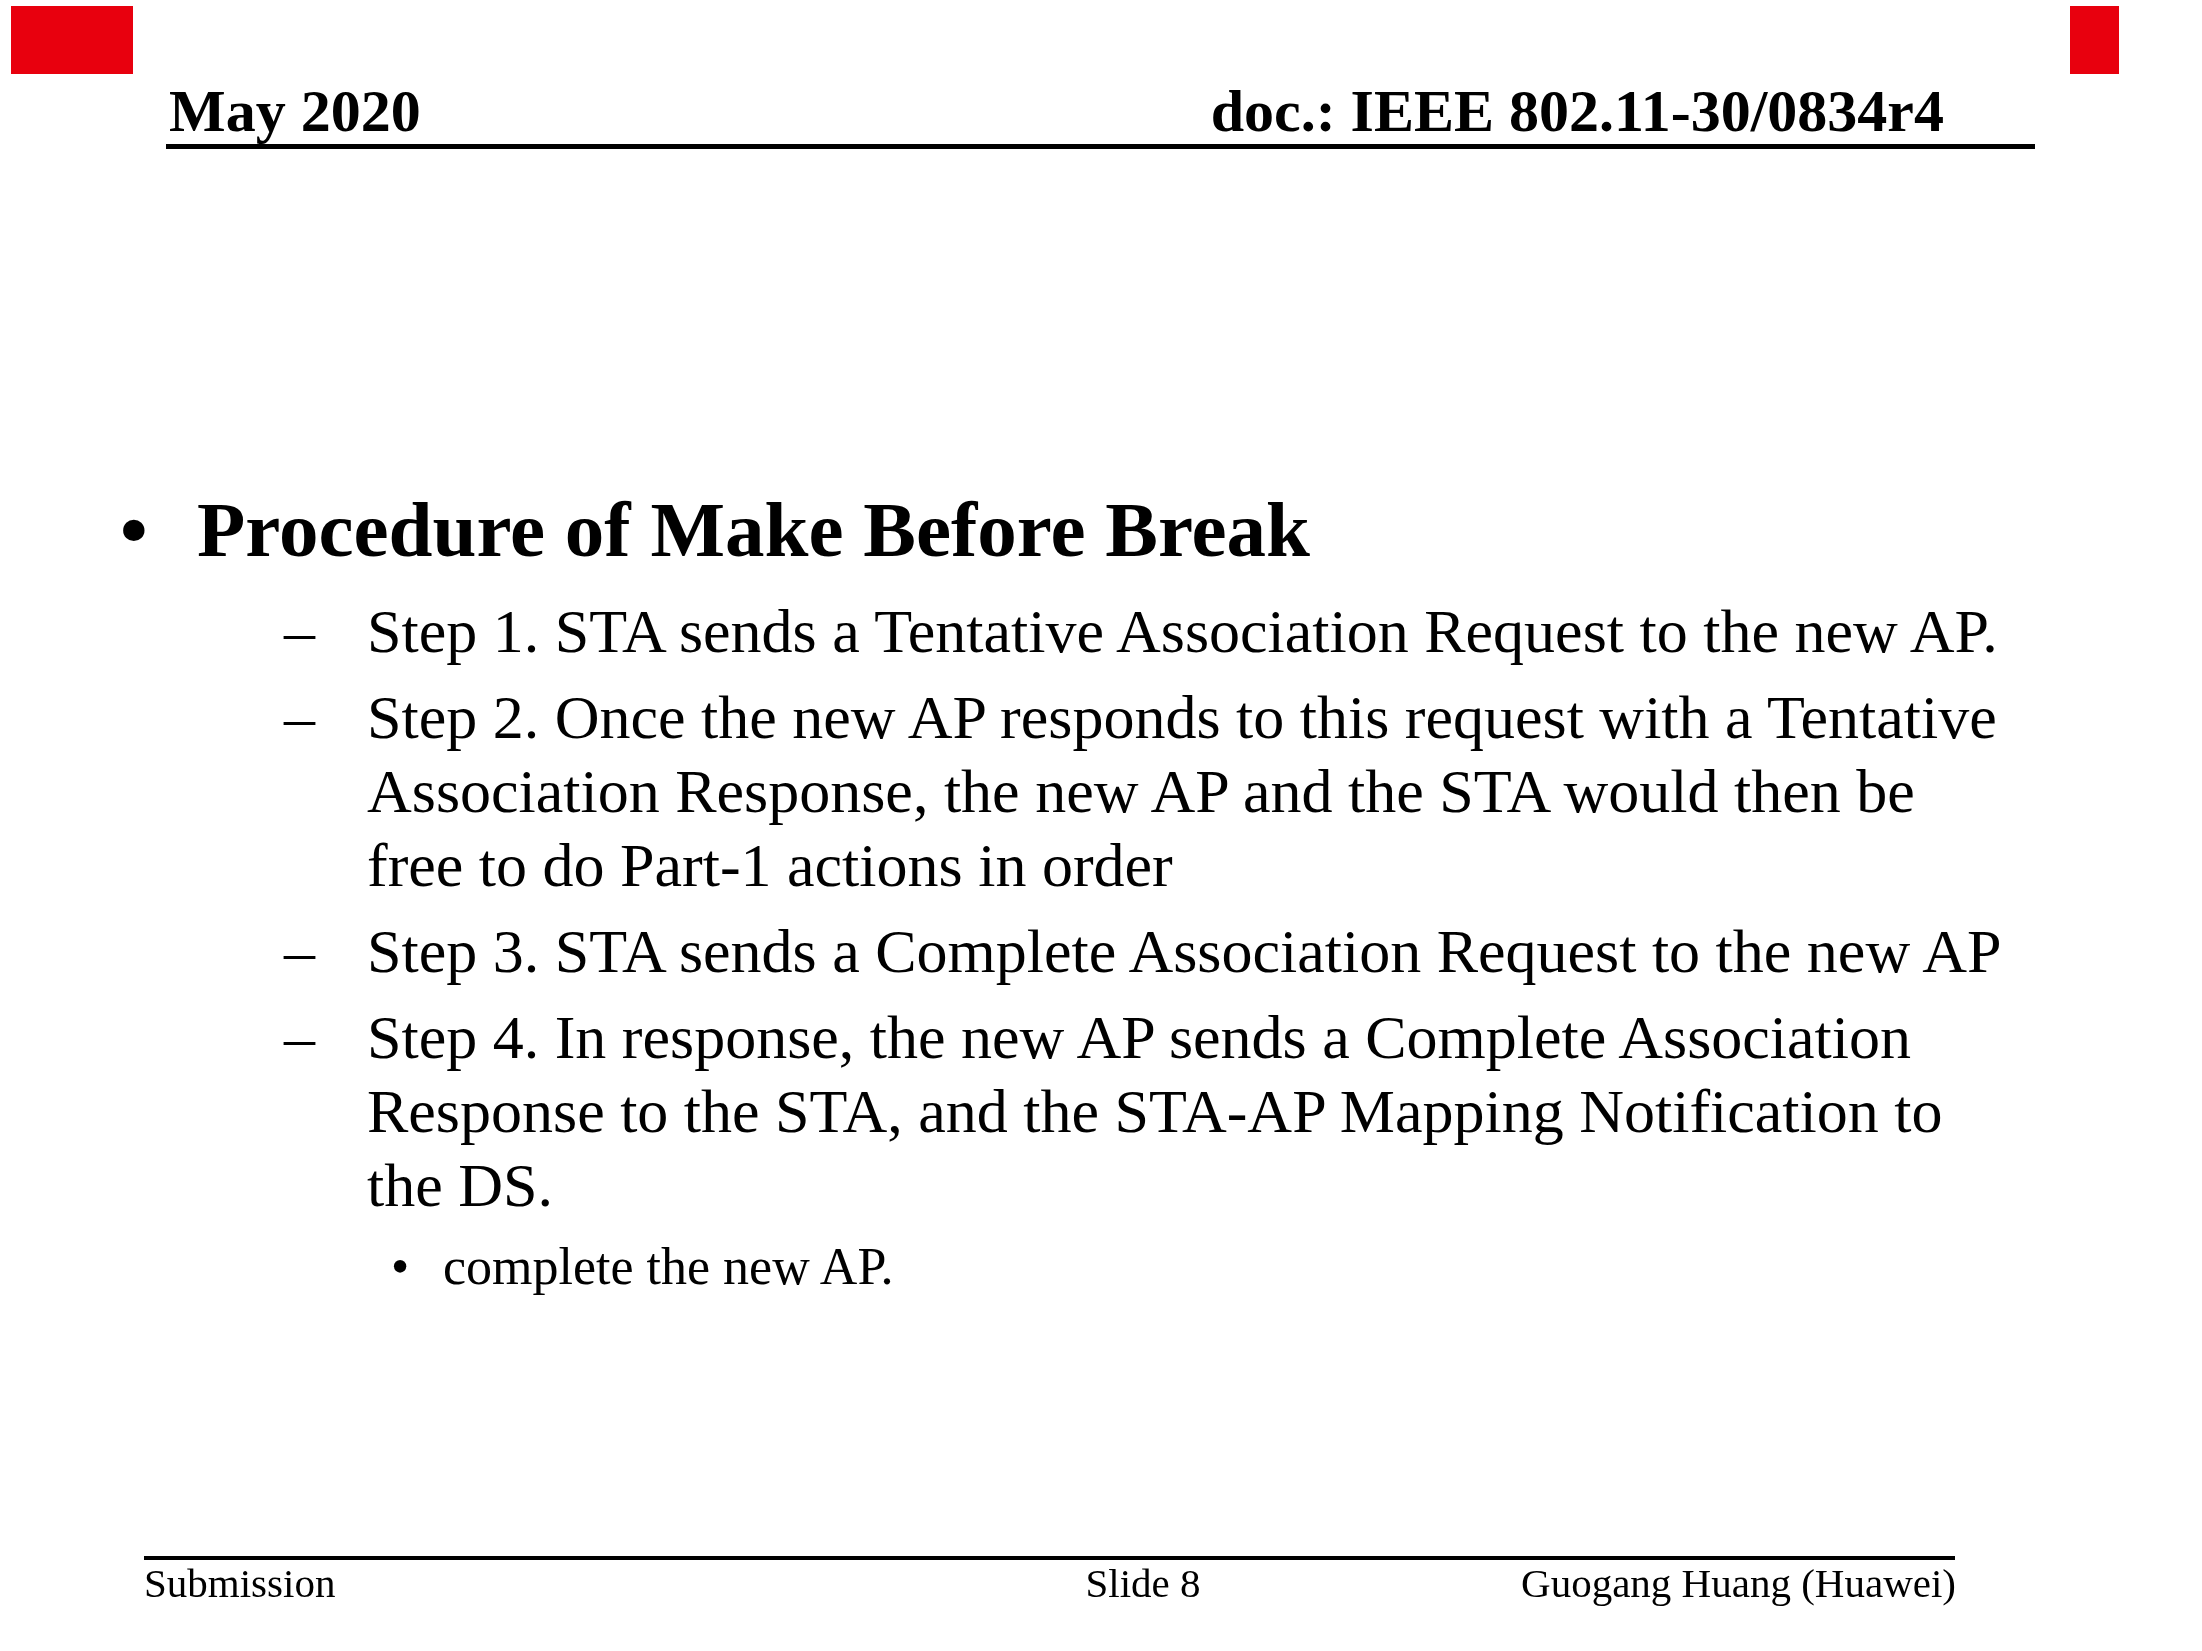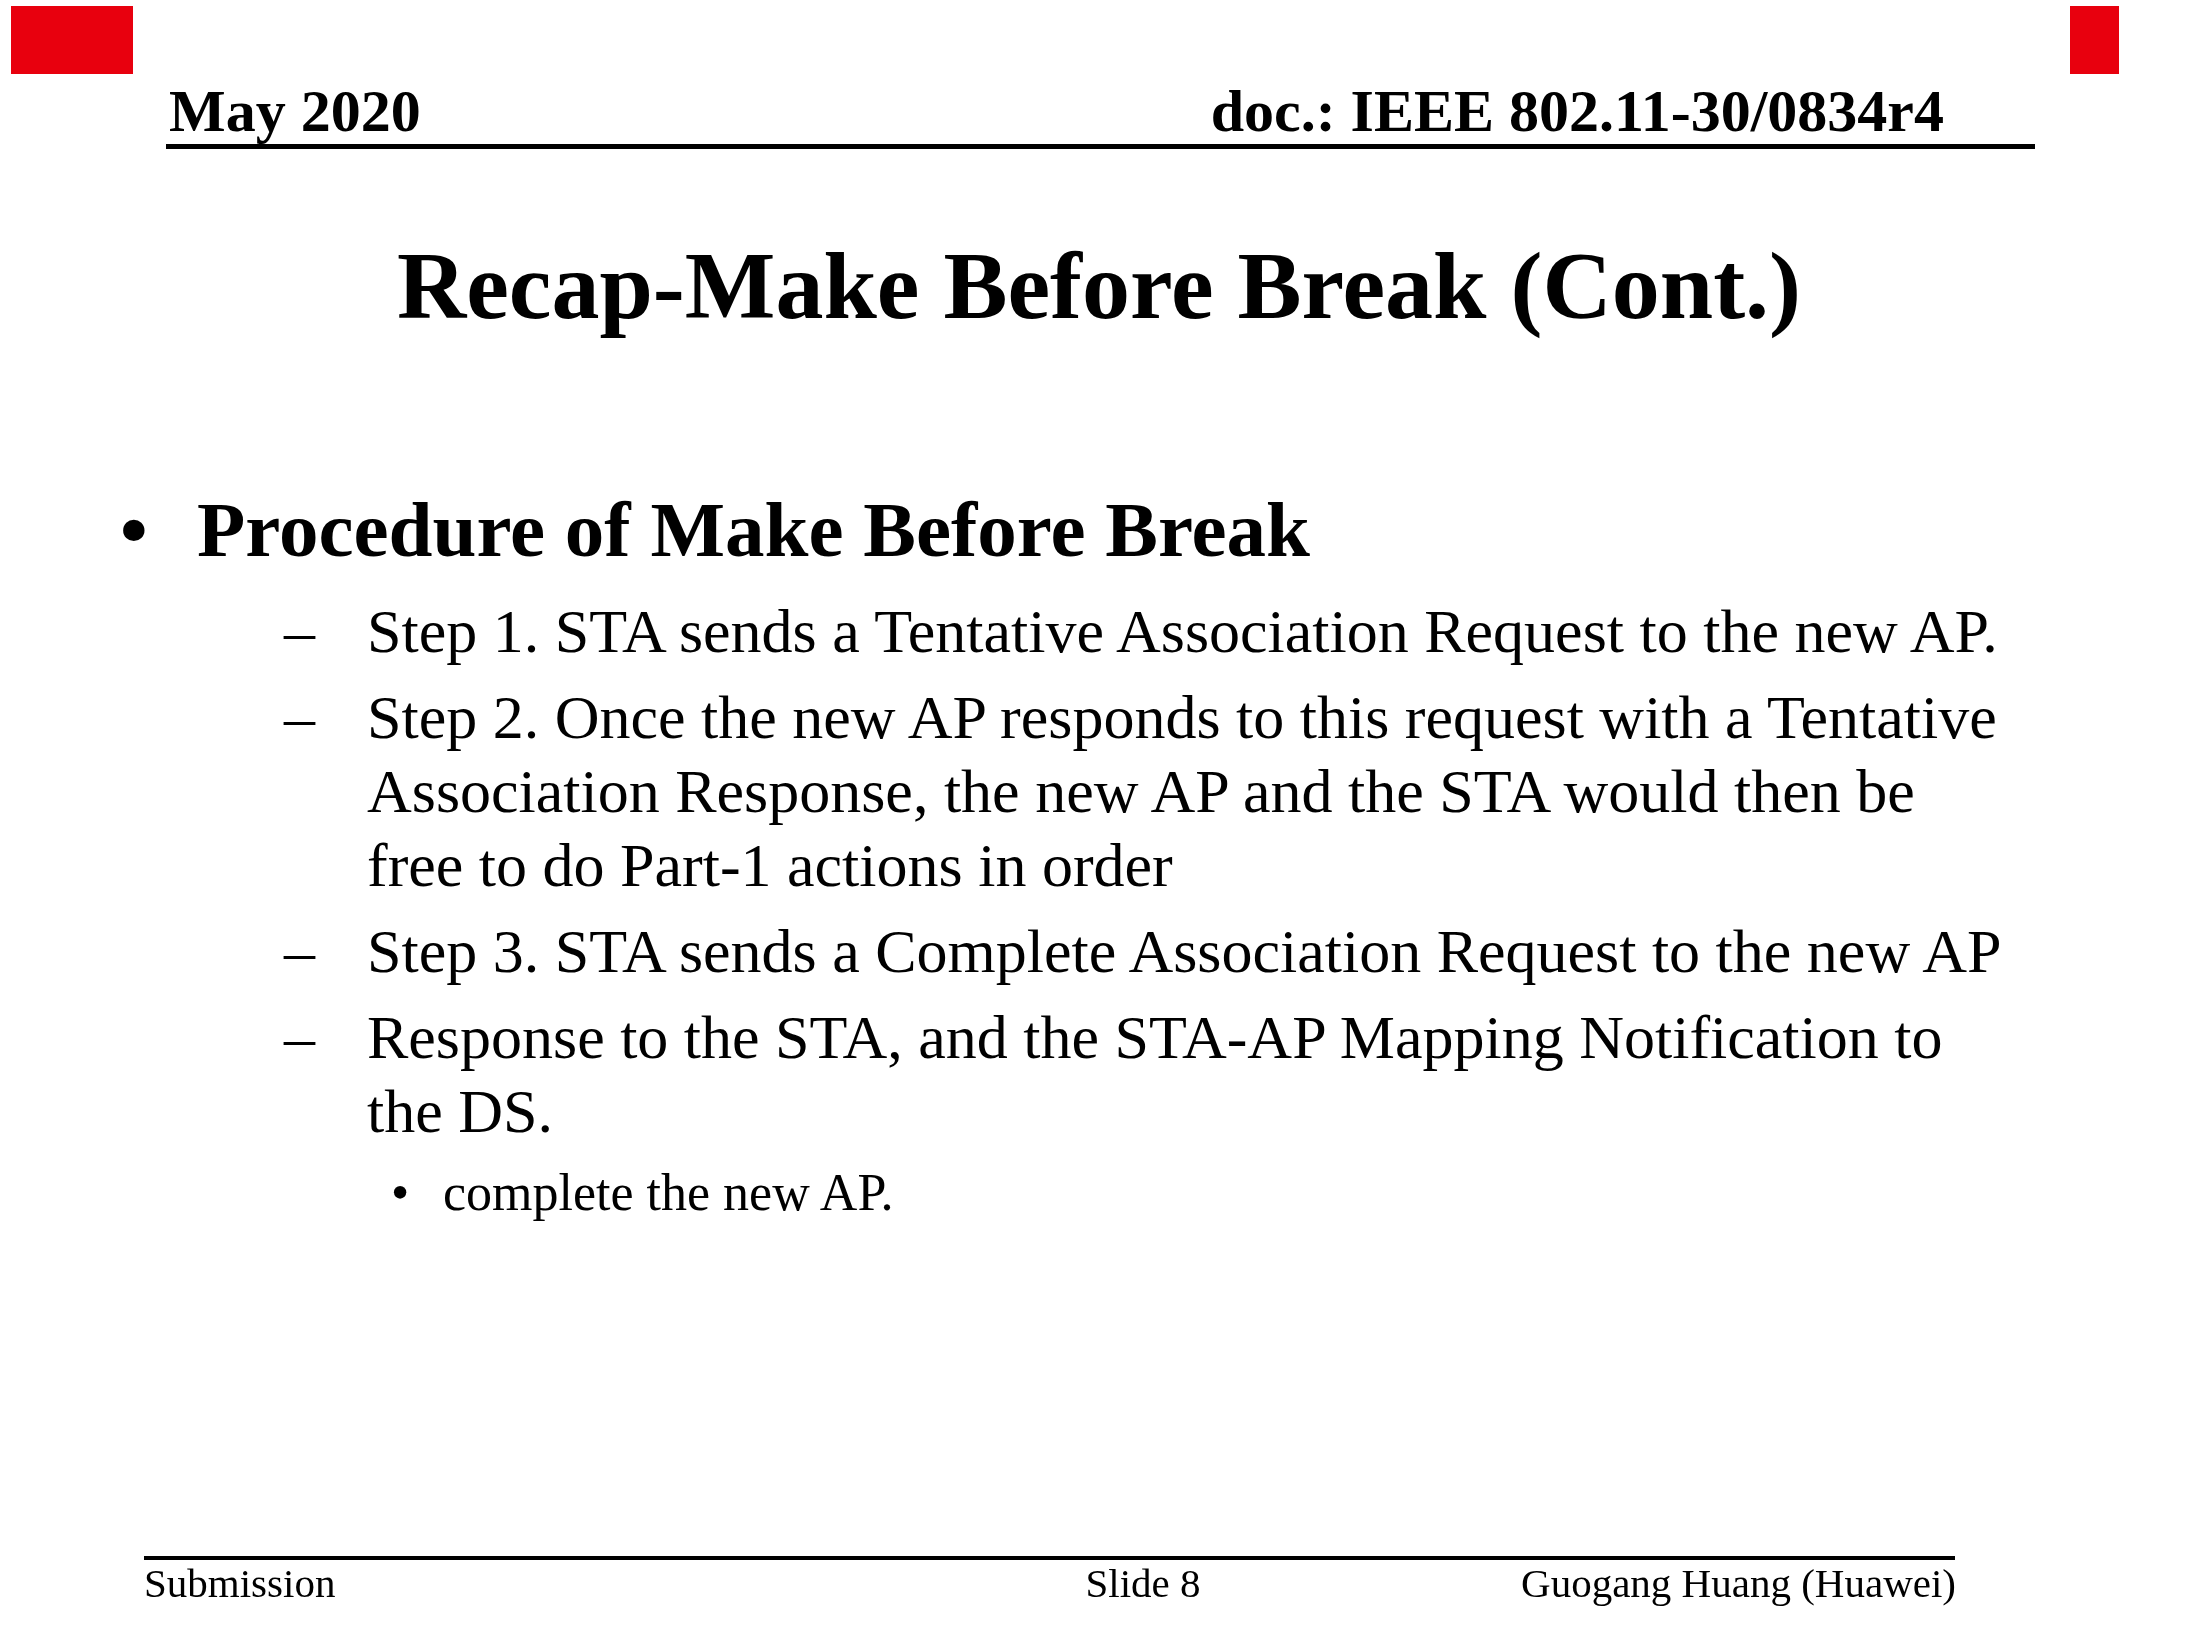--- a/index.html
+++ b/index.html
@@ -130,21 +130,20 @@
 
   <div class="corner-marker left"></div>
   <div class="corner-marker right"></div>
 
   <div class="header">
     <span>May 2020</span>
     <span>doc.: IEEE 802.11-30/0834r4</span>
   </div>
   <div class="header-rule"></div>
 
-  <div class="title">Recap-Make Before Break (Cont.)</div>
 
   <div class="body">
 
     <div class="heading"><span class="h-marker">•</span><span>Procedure of Make Before Break</span></div>
 
     <div class="steps">
 
         <div class="step">
           <span class="marker">–</span>
           <div class="lines">
@@ -164,20 +163,21 @@
         <div class="step">
           <span class="marker">–</span>
           <div class="lines">
             <div class="line">Step 3. STA sends a Complete Association Request to the new AP</div>
           </div>
         </div>
 
         <div class="step">
           <span class="marker">–</span>
           <div class="lines">
+            <div class="line">Step 4. In response, the new AP sends a Complete Association</div>
             <div class="line">Response to the STA, and the STA-AP Mapping Notification to</div>
             <div class="line">the DS.</div>
           </div>
         </div>
       </div>
 
     <div class="subs">
 
         <div class="sub">
           <span class="marker">•</span>

